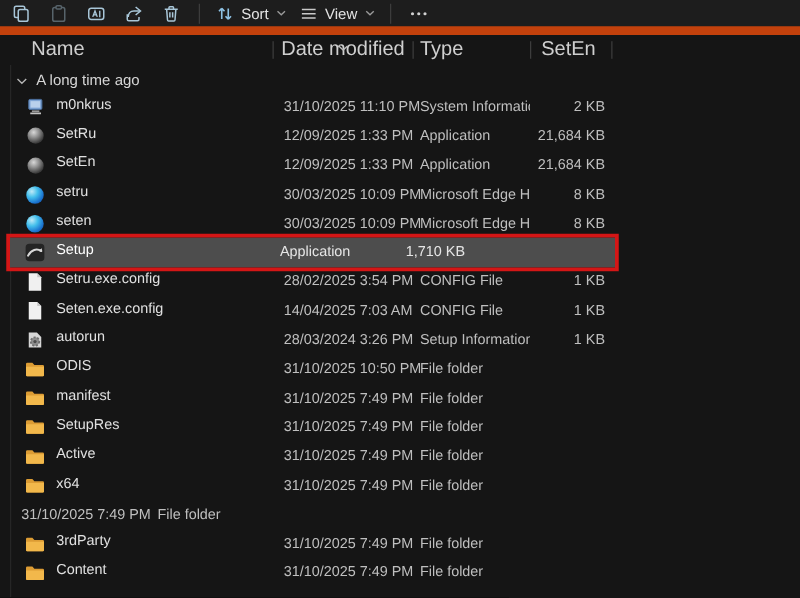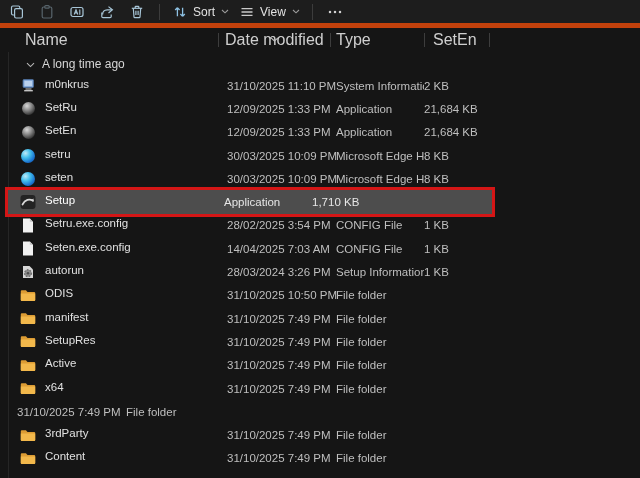--- a/index.html
+++ b/index.html
@@ -6,21 +6,21 @@
   *{box-sizing:border-box;}
   .app{
     position:relative;width:640px;height:478px;overflow:hidden;
     background:#151515;
     font-family:"Liberation Sans","DejaVu Sans",sans-serif;
     color:#dcdcdc;-webkit-font-smoothing:antialiased;
   }
   
   .toolbar{
     height:28px;background:#1d1d1d;display:flex;align-items:center;
-    border-bottom:5px solid #c2410c;padding-left:2px;
+    border-bottom:7px solid #c2410c;padding-left:2px;
   }
   .tb-btn{
     height:24px;min-width:30px;display:flex;align-items:center;justify-content:center;
     gap:5px;border-radius:4px;padding:0 5px;cursor:default;
   }
   .tb-btn svg{display:block;}
   .tb-btn.disabled{opacity:.42;}
   .tb-sep{width:1px;height:16px;background:#3c3c3c;margin:0 7px;}
   .tb-label{font-size:12px;color:#e2e2e2;}
   .tb-chev{margin-left:1px;display:flex;align-items:center;}
@@ -32,31 +32,31 @@
   .hleft-line{position:absolute;left:0;top:24px;width:1px;height:426px;background:#262626;}
   .hcell{height:100%;display:flex;align-items:center;}
   .hcell.name{width:210px;padding-left:17px;}
   .hcell.date{width:112px;padding-left:7px;position:relative;}
   .hcell.type{width:94px;padding-left:6px;}
   .hcell.size{width:68px;padding-left:9px;}
   .hsep{position:absolute;top:5px;width:1px;height:14px;background:#3d3d3d;}
   .sort-caret{position:absolute;top:0px;left:52px;}
   
   .list{margin-left:8px;position:relative;}
-  .group-hdr{height:21px;display:flex;align-items:center;gap:7px;padding-left:18px;
+  .group-hdr{height:21px;display:flex;align-items:center;gap:7px;padding-left:5px;
     font-size:12px;color:#d6d6d6;margin-top:1px;}
   .row{
     width:484px;height:23.3px;display:flex;align-items:center;font-size:11.5px;
     color:#bfbfbf;position:relative;
   }
   .row .c-name{width:210px;display:flex;align-items:flex-start;gap:9px;padding-left:12px;
     color:#e0e0e0;white-space:nowrap;overflow:hidden;}
   .row .c-date{width:112px;padding-left:9px;white-space:nowrap;}
   .row .c-type{width:94px;padding-left:6px;white-space:nowrap;overflow:hidden;}
-  .row .c-size{width:68px;text-align:left;padding-right:8px;white-space:nowrap;}
+  .row .c-size{width:68px;text-align:right;padding-right:8px;white-space:nowrap;}
   .row.selected{background:#4d4d4d;outline:3px solid #d41616;outline-offset:0px;z-index:2;}
   .row.selected .c-name{color:#ffffff;}
   .row.selected .c-date,.row.selected .c-type,.row.selected .c-size{color:#e6e6e6;}
   .ic{width:16px;height:16px;flex:0 0 16px;display:flex;align-items:center;justify-content:center;}
   .sphere{width:13px;height:13px;border-radius:50%;
     background:radial-gradient(circle at 38% 30%,#d8d8d8 0%,#8f8f8f 35%,#3c3c3c 72%,#1c1c1c 100%);}
   .edge{width:14px;height:14px;border-radius:50%;
     background:radial-gradient(circle at 32% 30%,#bfe9f7 0%,#44c0ec 34%,#1b74d0 68%,#0c3f8e 100%);}
 </style>
 </head>

